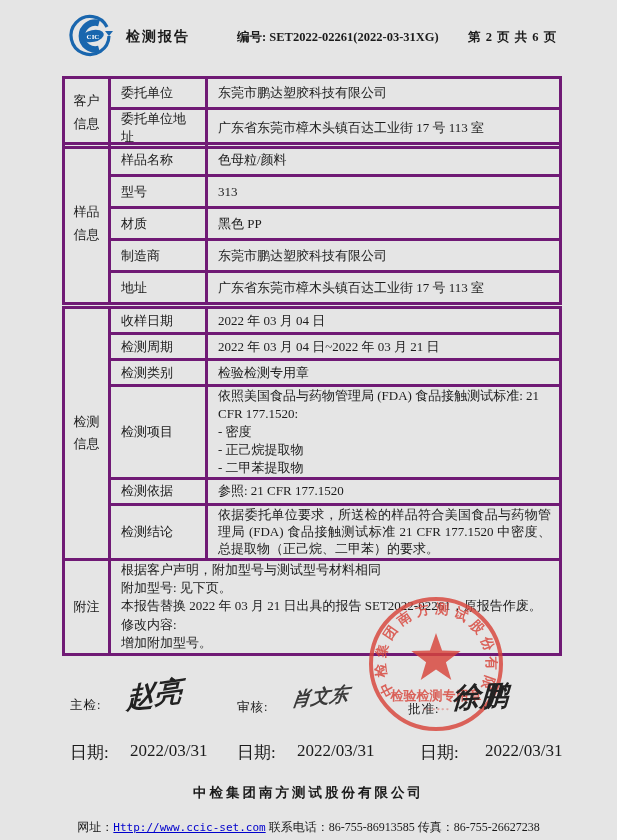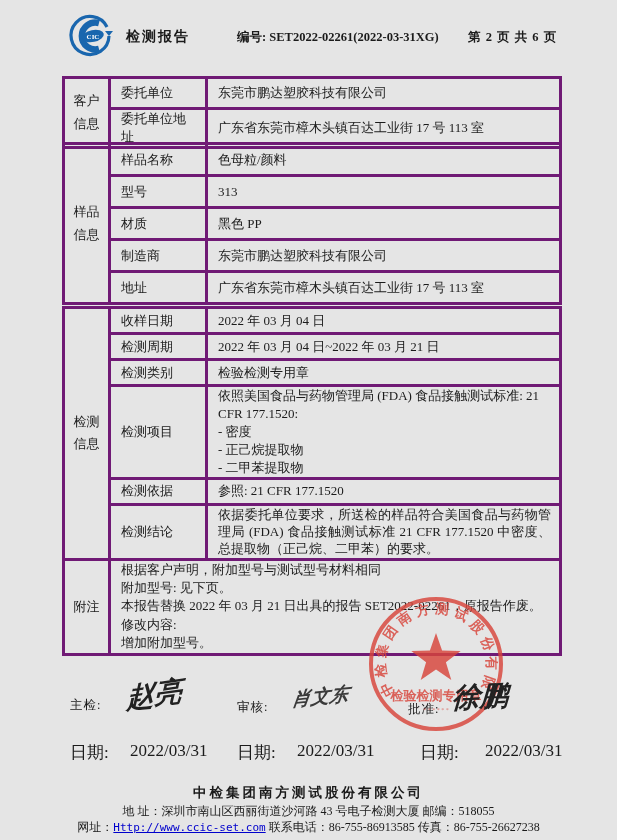--- a/index.html
+++ b/index.html
@@ -181,18 +181,17 @@
     <path id="ringpath" d="M 34.2 105.3 A 51 51 0 1 1 117.8 105.3" fill="none"></path>
     <text font-size="13.5" font-weight="bold" fill="#d8453b" font-family="Liberation Serif, serif">
       <textPath href="#ringpath" startOffset="0" textLength="252" lengthAdjust="spacing">中检集团南方测试股份有限公司</textPath>
     </text>
     <path d="M76,45 L82.1,62.6 L100.7,63 L85.9,74.2 L91.3,92 L76,81.4 L60.7,92 L66.1,74.2 L51.3,63 L69.9,62.6 Z" fill="#d8453b"></path>
     <text x="76" y="112" font-size="13" font-weight="bold" fill="#d8453b" text-anchor="middle" font-family="Liberation Serif, serif">检验检测专用章</text>
     <text x="76" y="124" font-size="6" fill="#d8453b" text-anchor="middle" opacity="0.8" font-family="Liberation Serif, serif">* * * * * *</text>
   </svg>
 
   <div class="ftr ftr-co">中检集团南方测试股份有限公司</div>
-  <div class="ftr ftr-ad">地  址：深圳市南山区西丽街道沙河路 43 号电子检测大厦   邮编：518055</div>
   <div class="ftr ftr-web">
     <span>网址：</span><span class="weburl">Http://www.ccic-set.com</span><span> 联系电话：86-755-86913585  传真：86-755-26627238</span>
   </div>
 
 </div>
 
 </body></html>

